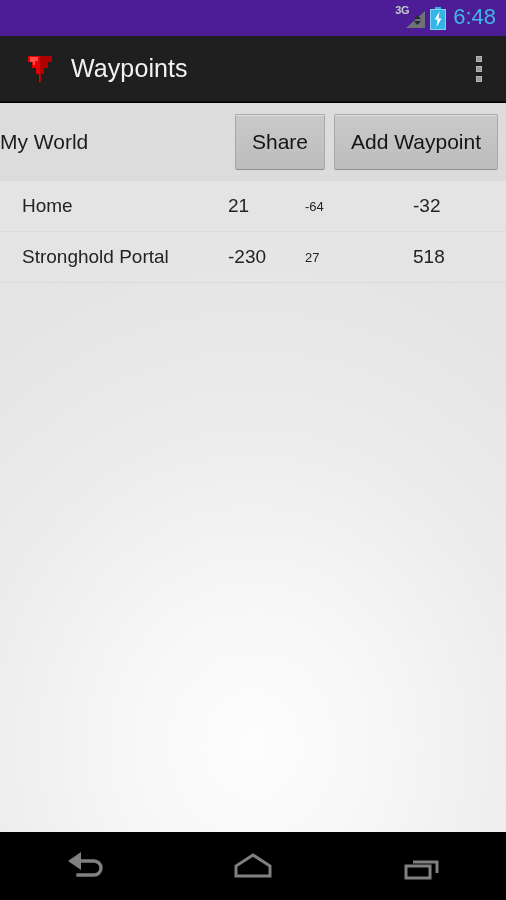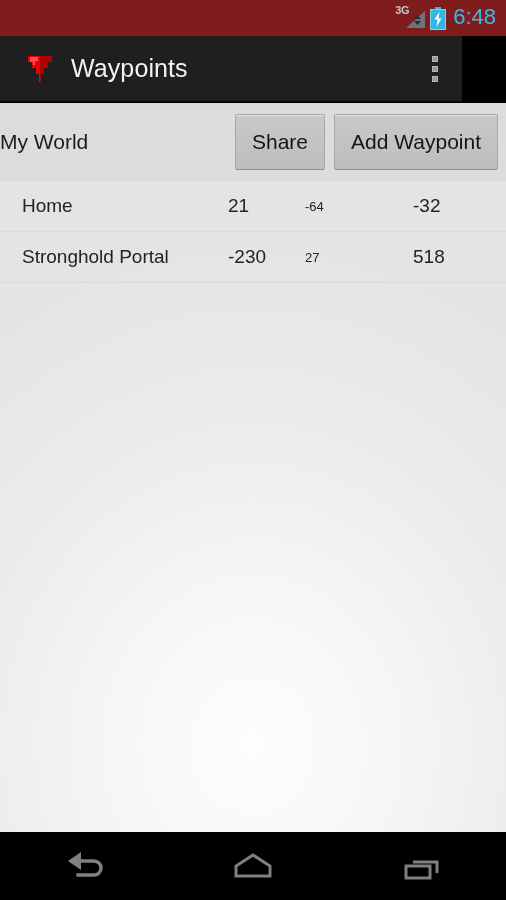--- a/index.html
+++ b/index.html
@@ -12,21 +12,21 @@
   #screen {
     position: relative;
     width: 506px; height: 900px;
     background: #000;
   }
 
   
   #status-bar {
     position: absolute; left: 0; top: 0;
     width: 506px; height: 36px;
-    background: #7f1d1d;
+    background: #4c1d95;
     display: flex; align-items: center; justify-content: flex-end;
     padding-right: 10px;
   }
   #status-right { display: flex; align-items: center; gap: 5px; }
   .sig-wrap { position: relative; width: 30px; height: 24px; display: flex; align-items: flex-end; }
   .sig-label {
     position: absolute; left: 0px; top: -1px;
     font-size: 11px; color: #c3c9cd; font-weight: bold;
     letter-spacing: -0.3px; line-height: 11px;
   }
@@ -34,21 +34,21 @@
   .batt-wrap { position: relative; width: 16px; height: 23px; }
   #clock {
     color: #41b6e6; font-size: 22px; line-height: 22px;
     font-family: "Liberation Sans", sans-serif; letter-spacing: 0px;
     padding-left: 2px; padding-bottom: 2px;
   }
 
   
   #action-bar {
     position: absolute; left: 0; top: 36px;
-    width: 462px; height: 66px;
+    width: 506px; height: 66px;
     background: #1f1f1f;
     border-bottom: 1px solid #0c0c0c;
     display: flex; align-items: center;
   }
   #app-icon { margin-left: 26px; width: 28px; height: 30px; flex: 0 0 auto; }
   #app-title {
     color: #f2f2f2; font-size: 25px; margin-left: 17px;
     font-weight: normal; letter-spacing: 0.1px;
   }
   #overflow-btn {

